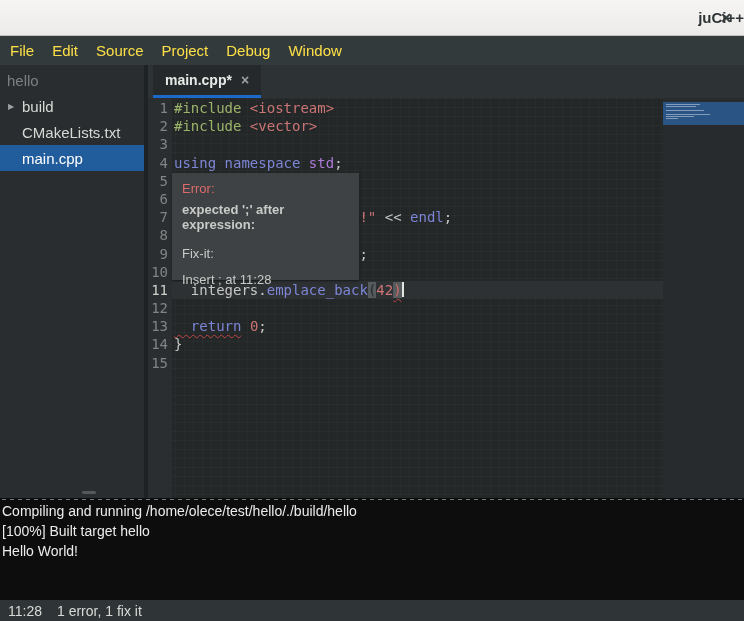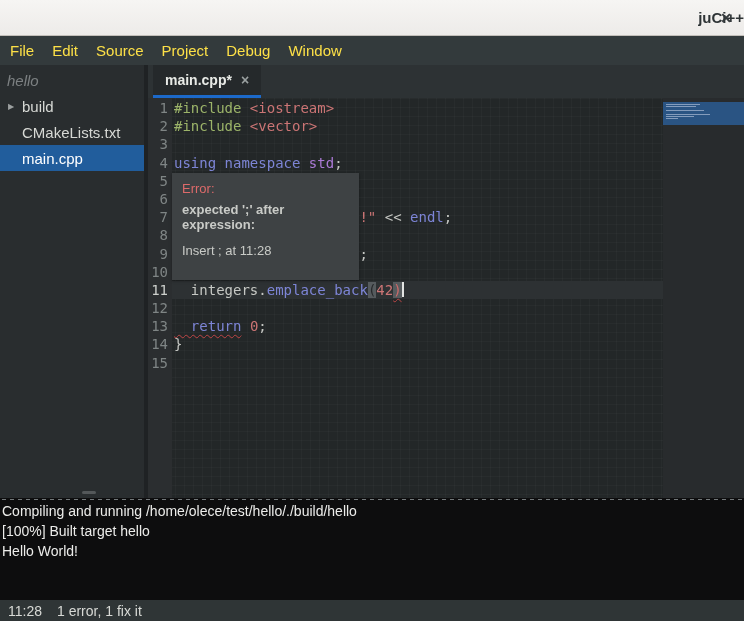--- a/index.html
+++ b/index.html
@@ -33,21 +33,21 @@
   }
   .menu-item { color:#fde047; font-size:15px; padding:16px 9px; line-height:29px; }
 
   
   .main { flex:1 1 auto; display:flex; min-height:0; }
 
   .sidebar {
     width:144px; flex:0 0 144px; background:var(--sidebar-bg,#292d2f);
     display:flex; flex-direction:column; position:relative;
   }
-  .tree-header { color:#7c8082; font-size:15px; padding:7px 0 4px 7px; height:28px;font-style:italic; }
+  .tree-header { color:#7c8082; font-size:15px; padding:7px 0 4px 7px; height:28px; }
   .tree-row {
     height:26px; display:flex; align-items:center; color:#d7d9d5; font-size:15px;
   }
   .tree-row.selected { background:var(--selection-blue,#215d9c); color:#ffffff; }
   .expander {
     width:14px; margin-left:8px; font-size:8px; color:#9ca0a0;
     display:inline-block; text-align:left;
   }
   .tree-label { padding-left:0; }
   .sidebar-hscroll {
@@ -234,20 +234,21 @@
             <div class="code-line current"><span class="tok-def">  integers.</span><span class="tok-fn">emplace_back</span><span class="tok-brkt">(</span><span class="tok-num">42</span><span class="tok-brkt_err squiggle">)</span><span class="caret"></span></div>
             <div class="code-line"></div>
             <div class="code-line"><span class="tok-kw squiggle">  return</span><span class="tok-def"> </span><span class="tok-num">0</span><span class="tok-def">;</span></div>
             <div class="code-line"><span class="tok-def">}</span></div>
             <div class="code-line"></div>
           </div>
 
         <div class="diag-tooltip">
           <div class="diag-error-label">Error:</div>
           <div class="diag-text">expected ';' after expression:</div>
+          <div class="diag-fixit-label">Fix-it:</div>
           <div class="diag-fixit-text">Insert ; at 11:28</div>
         </div>
 
         <div class="minimap">
           <div class="minimap-slider">
             <div class="mm-bar" style="width:34px"></div>
             <div class="mm-bar" style="width:30px"></div>
             <div class="mm-bar" style="width:0"></div>
             <div class="mm-bar" style="width:38px"></div>
             <div class="mm-bar" style="width:0"></div>

